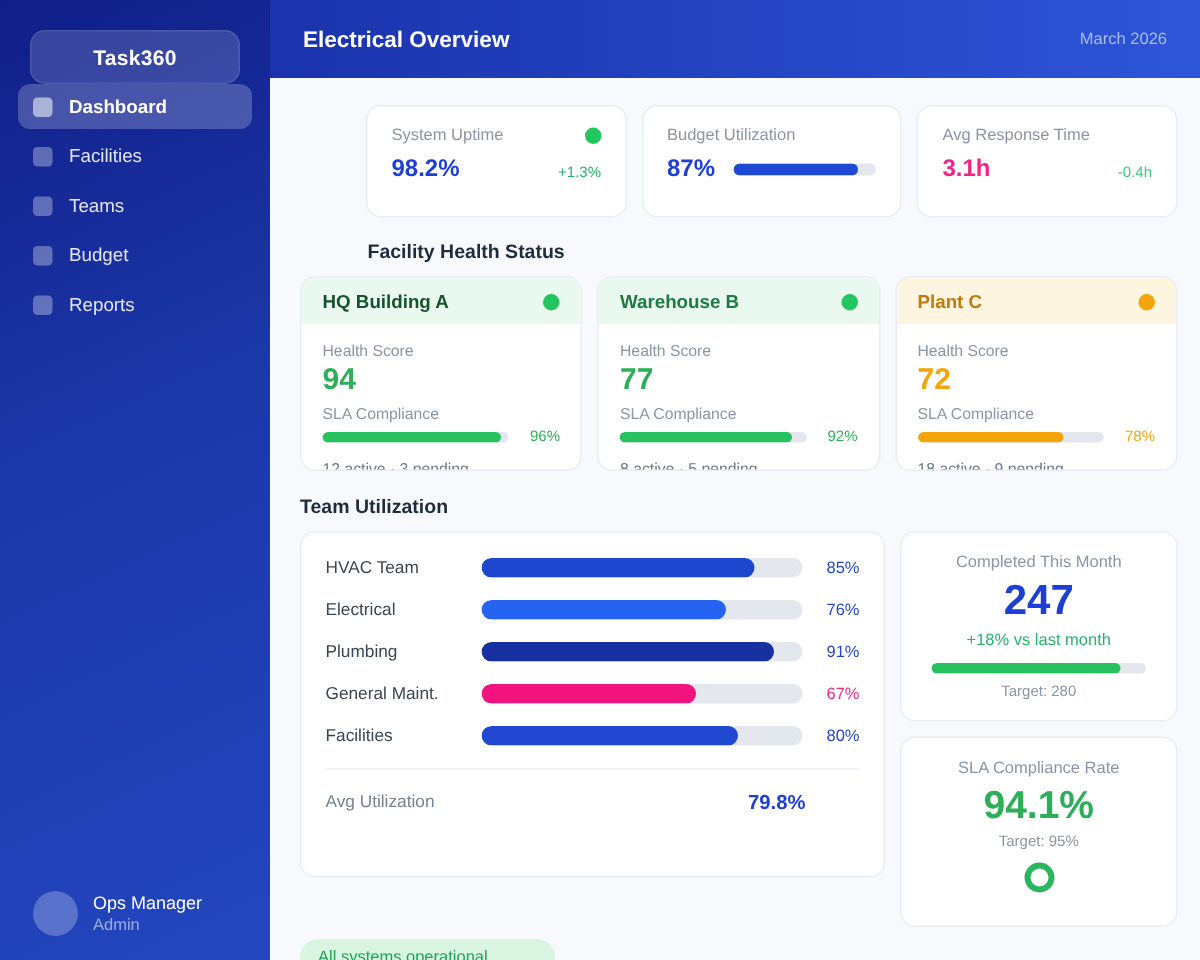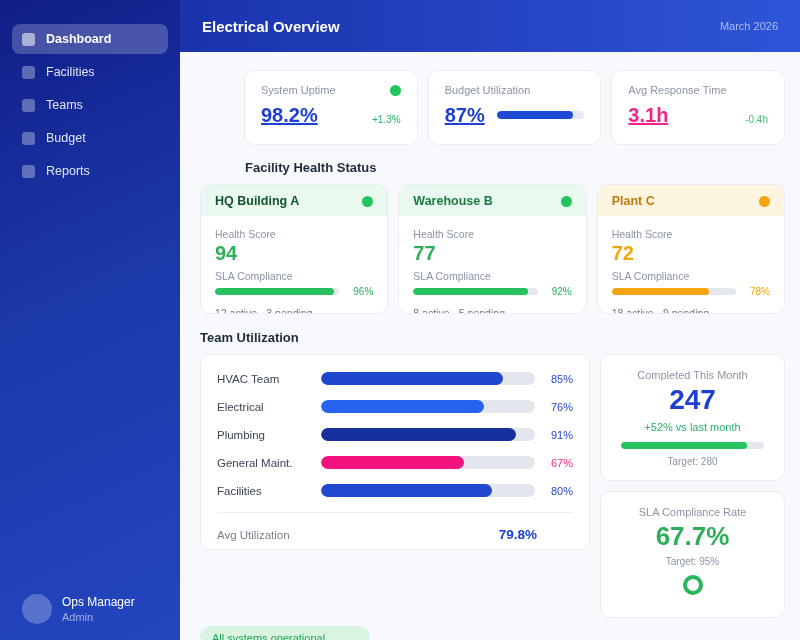--- a/index.html
+++ b/index.html
@@ -18,21 +18,21 @@
     background: linear-gradient(155deg, #101e88 0%, #1c38a9 45%, #2346bf 100%);
   }
   .logo {
     margin: 20px 20px 0; height: 36px;
     background: rgba(255,255,255,0.16);
     border: 1px solid rgba(255,255,255,0.10);
     border-radius: 10px;
     display: flex; align-items: center; justify-content: center;
     color: #ffffff; font-weight: bold; font-size: 14px; letter-spacing: 0.2px;
   }
-  .nav { margin-top: 24px; padding: 0 12px; display: flex; flex-direction: column; gap: 3px; }
+  .nav { padding: 0 12px; display: flex; flex-direction: column; gap: 3px; }
   .nav-item {
     display: flex; align-items: center; gap: 11px;
     padding: 8px 10px; border-radius: 8px;
     color: rgba(255,255,255,0.88); font-size: 12.5px; cursor: pointer;
   }
   .nav-item.active { background: rgba(255,255,255,0.22); color: #fff; font-weight: bold; }
   .nav-icon { width: 13px; height: 13px; border-radius: 3px; background: rgba(255,255,255,0.32); flex: 0 0 13px; }
   .nav-item.active .nav-icon { background: rgba(255,255,255,0.55); }
   .user { position: absolute; left: 22px; bottom: 16px; display: flex; align-items: center; gap: 10px; cursor: pointer; }
   .avatar { width: 30px; height: 30px; border-radius: 50%; background: rgba(255,255,255,0.25); }
@@ -53,21 +53,21 @@
   .card { background: #ffffff; border: 1px solid #e9edf3; border-radius: 10px; }
 
   
   .kpi-grid { display: grid; grid-template-columns: repeat(3, 1fr); gap: 10px; margin-left: 44px; }
   .kpi-card { height: 75px; padding: 12px 16px; }
   .kpi-top { display: flex; justify-content: space-between; align-items: center; height: 14px; }
   .kpi-label { font-size: 11px; color: #8b95a6; }
   .dot { width: 11px; height: 11px; border-radius: 50%; }
   .kpi-bottom { display: flex; justify-content: space-between; align-items: flex-end; margin-top: 8px; }
   .kpi-bottom.with-bar { align-items: center; gap: 12px; }
-  .kpi-value { font-size: 20px; font-weight: bold; line-height: 1; text-decoration: underline; }
+  .kpi-value { font-size: 16px; font-weight: bold; line-height: 1; }
   .kpi-delta { font-size: 10px; }
   .kpi-bar-track { flex: 1; height: 8px; background: #e4e8ee; border-radius: 4px; overflow: hidden; }
   .kpi-bar-fill { height: 100%; border-radius: 4px; }
 
   
   .section-title { font-size: 13px; line-height: 15px; font-weight: bold; color: #1f2c3d; }
   .facility-title { margin: 15px 0 9px; padding-left: 45px; }
 
   
   .facility-grid { display: grid; grid-template-columns: repeat(3, 1fr); gap: 10px; }
@@ -81,21 +81,21 @@
   .sla-row { display: flex; align-items: center; gap: 8px; margin-top: 4px; }
   .sla-track { flex: 1; height: 7px; background: #e4e8ee; border-radius: 4px; overflow: hidden; }
   .sla-fill { height: 100%; border-radius: 4px; }
   .sla-pct { font-size: 10px; width: 26px; text-align: right; }
   .facility-footer { font-size: 10.5px; color: #6b7685; margin-top: 10px; }
 
   
   .titles-row { display: grid; grid-template-columns: 390px 1fr; gap: 10px; margin: 16px 0 9px; }
   .bottom-grid { display: grid; grid-template-columns: 390px 1fr; gap: 10px; align-items: start; }
 
-  .team-card { height: 196px; padding: 17px 16px 0; }
+  .team-card { height: 231px; padding: 17px 16px 0; }
   .team-row { display: flex; align-items: center; margin-bottom: 15px; }
   .team-label { width: 104px; font-size: 11.5px; color: #3a4556; }
   .team-track { flex: 1; height: 13px; background: #e4e8ee; border-radius: 7px; overflow: hidden; }
   .team-fill { height: 100%; border-radius: 7px; }
   .team-value { width: 38px; text-align: right; font-size: 11px; }
   .avg-row { border-top: 1px solid #edf0f4; margin-top: 3px; padding: 14px 0; display: flex; justify-content: space-between; align-items: center; }
   .avg-label { font-size: 11.5px; color: #76818f; }
   .avg-value { font-size: 13.5px; font-weight: bold; color: #1d3fd3; padding-right: 36px; }
 
   .right-col { display: flex; flex-direction: column; gap: 10px; }
@@ -113,20 +113,23 @@
     display: inline-block; margin-top: 8px; min-width: 170px;
     padding: 6px 12px 10px; border-radius: 12px; font-size: 11px;
   }
 </style>
 </head>
 <body>
 
 <div class="app">
 
   <aside class="sidebar">
+    <div class="logo">
+      <span>Task360</span>
+    </div>
     <nav class="nav">
       <div class="nav-item active">
         <span class="nav-icon"></span>
         <span>Dashboard</span>
       </div>
       <div class="nav-item">
         <span class="nav-icon"></span>
         <span>Facilities</span>
       </div>
       <div class="nav-item">
@@ -302,29 +305,29 @@
           <div class="avg-row">
             <span class="avg-label">Avg Utilization</span>
             <span class="avg-value">79.8%</span>
           </div>
         </div>
 
         <div class="right-col">
           <div class="card wo-card">
             <div class="wo-label">Completed This Month</div>
             <div class="wo-value" style="color: rgb(29, 63, 211);">247</div>
-            <div class="wo-delta" style="color: rgb(39, 179, 106);">+52% vs last month</div>
+            <div class="wo-delta" style="color: rgb(39, 179, 106);">+18% vs last month</div>
             <div class="wo-bar-track">
               <div class="wo-bar-fill" style="width: 88%; background: rgb(39, 193, 96);"></div>
             </div>
             <div class="wo-target">Target: 280</div>
           </div>
           <div class="card wo-card">
             <div class="wo-label">SLA Compliance Rate</div>
-            <div class="wo-value sm" style="color: rgb(47, 174, 90);">67.7%</div>
+            <div class="wo-value sm" style="color: rgb(47, 174, 90);">94.1%</div>
             <div class="wo-target">Target: 95%</div>
             <div class="ring" style="border-color: rgb(43, 181, 94);"></div>
           </div>
         </div>
       </div>
 
       
       <div class="status-badge" style="background: rgb(217, 245, 226); color: rgb(31, 163, 85);">All systems operational</div>
 
     </div>

